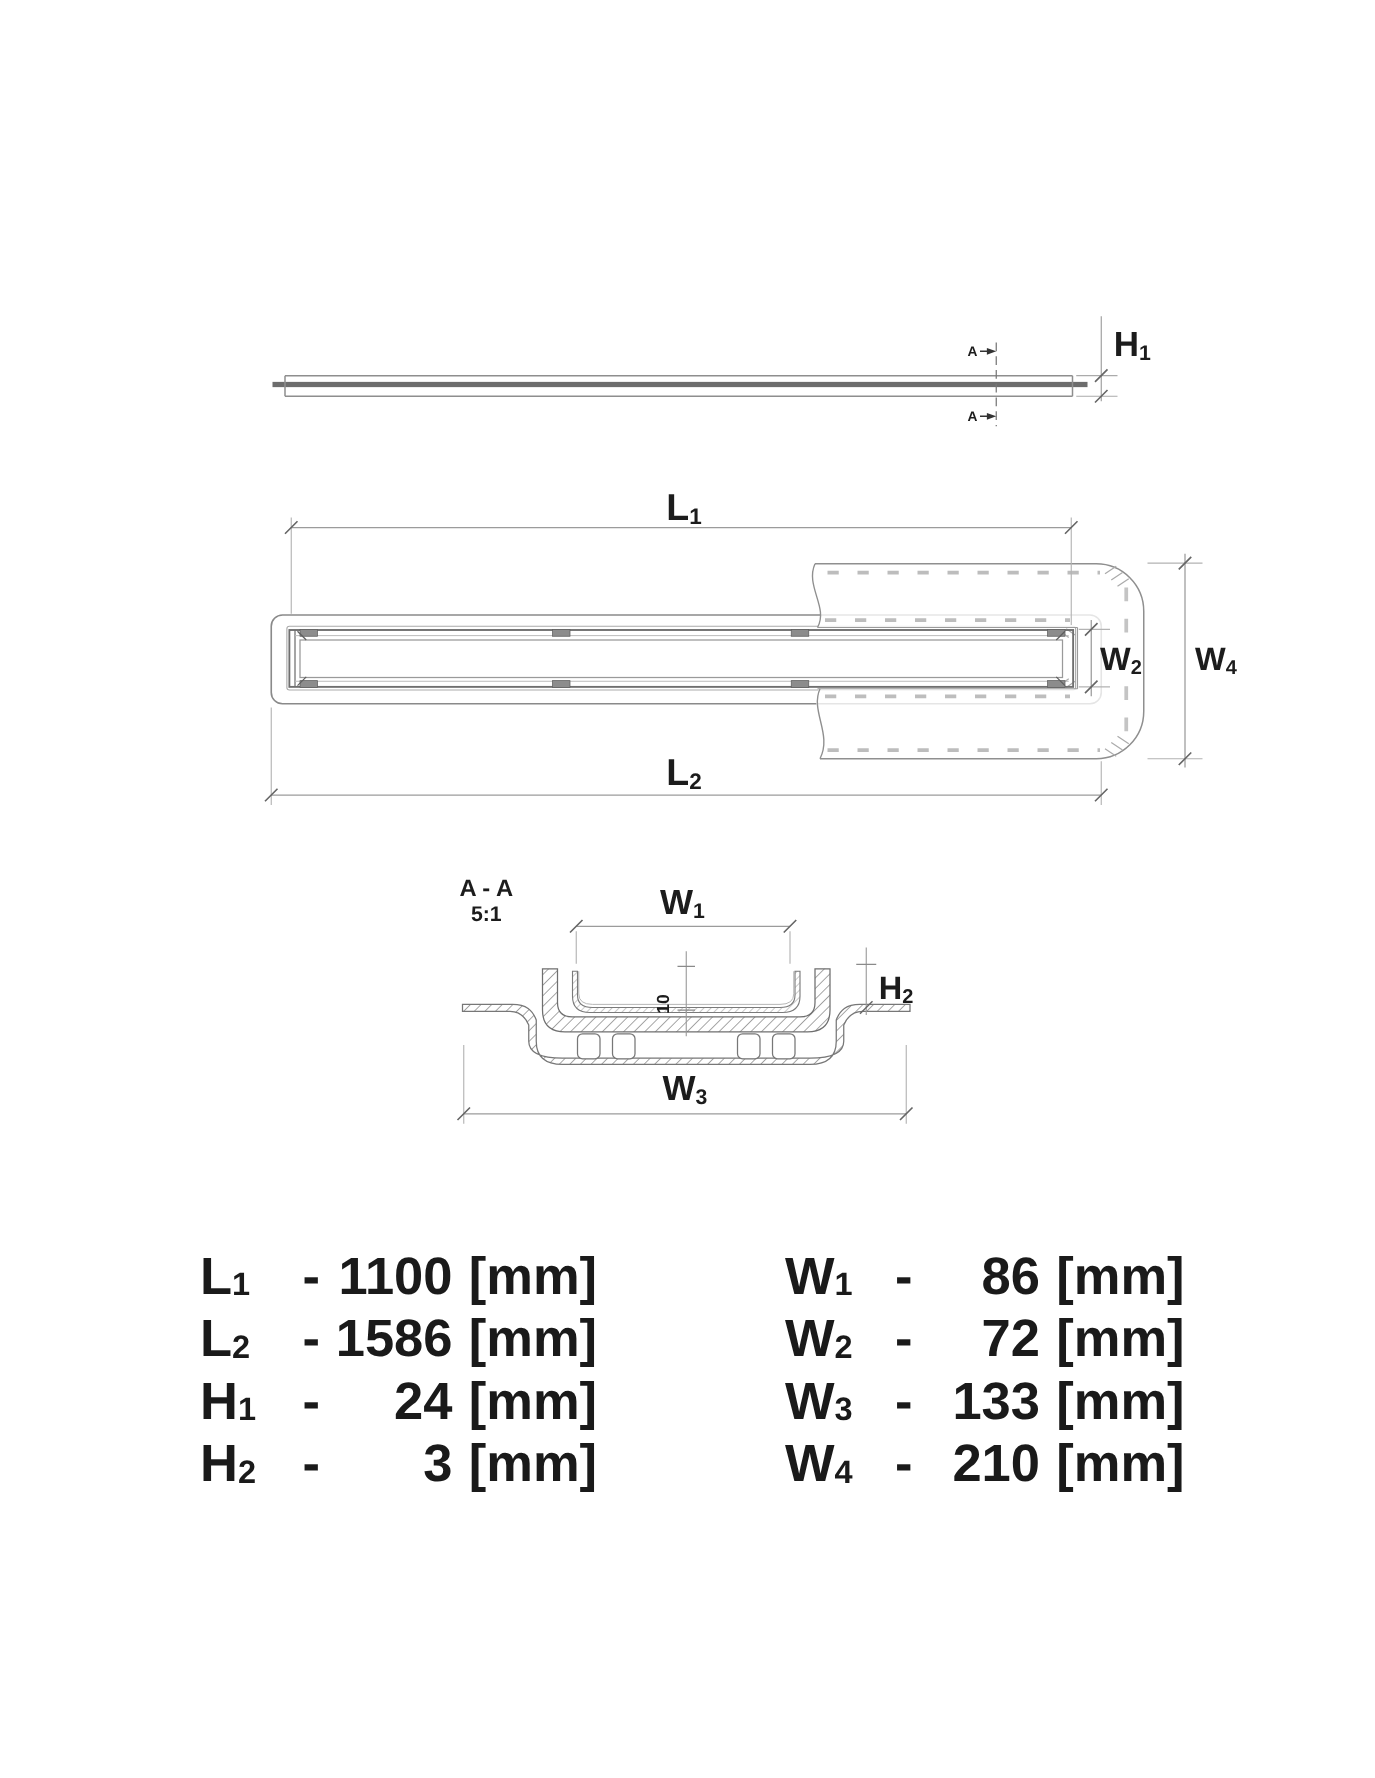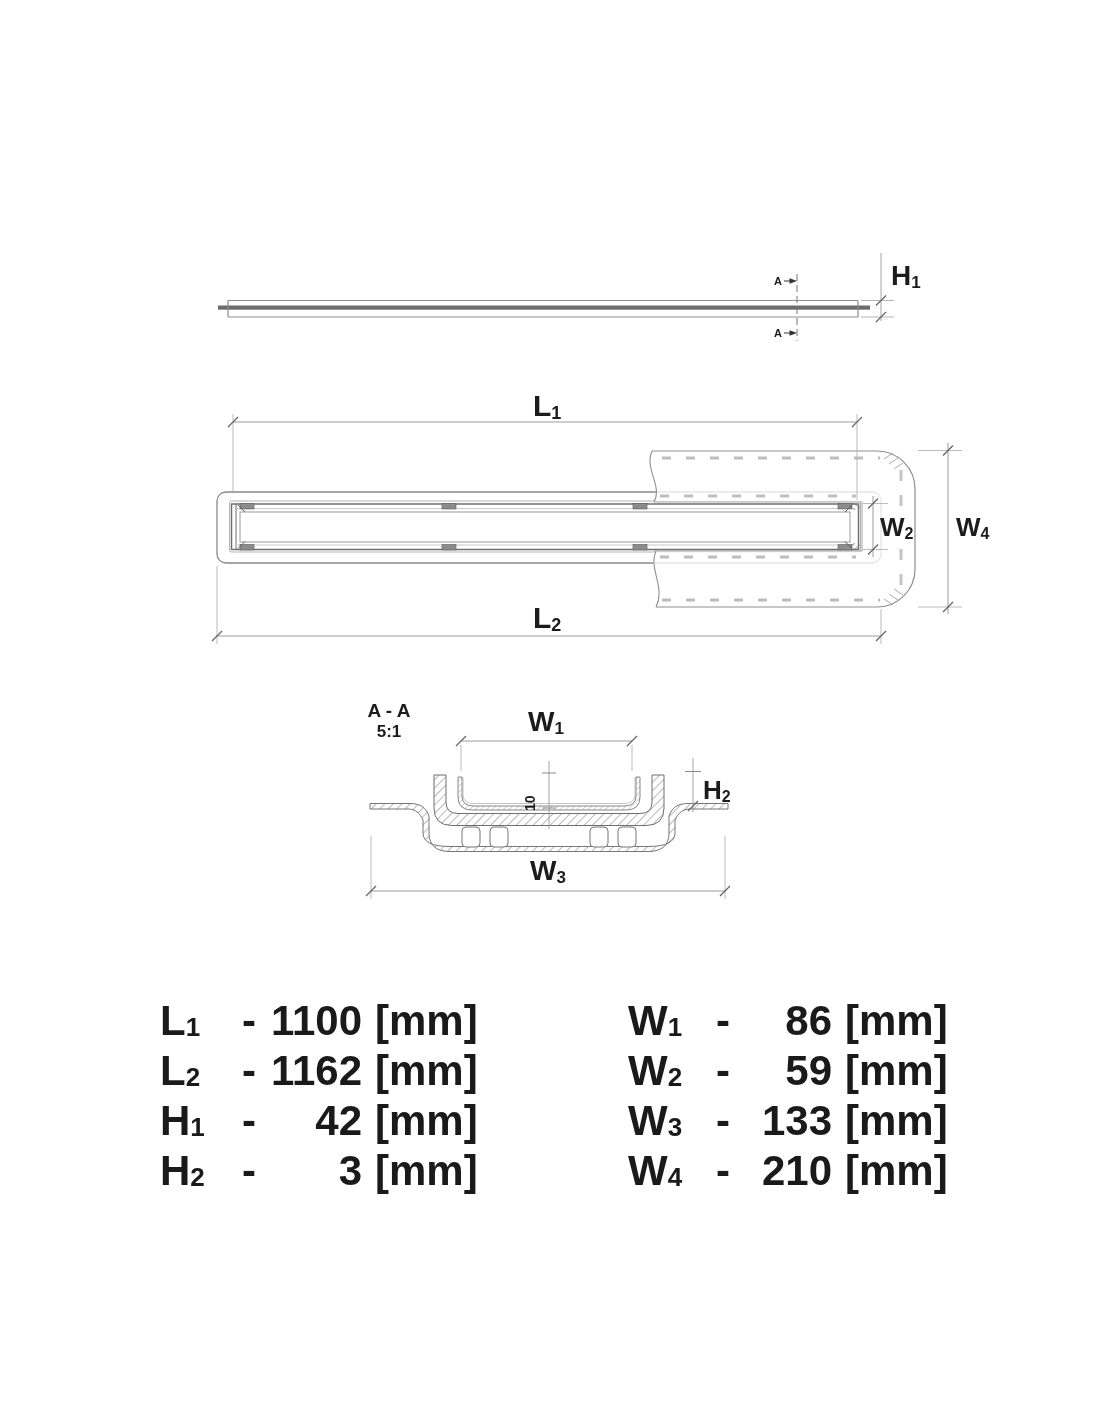--- a/index.html
+++ b/index.html
@@ -177,48 +177,48 @@
   <div class="dim-table left-table">
     <div class="row">
         <span class="cell-sym"><span>L</span><sub>1</sub></span>
         <span class="cell-dash">-</span>
         <span class="cell-val">1100</span>
         <span class="cell-unit">[mm]</span>
       </div>
     <div class="row">
         <span class="cell-sym"><span>L</span><sub>2</sub></span>
         <span class="cell-dash">-</span>
-        <span class="cell-val">1162</span>
+        <span class="cell-val">1586</span>
         <span class="cell-unit">[mm]</span>
       </div>
     <div class="row">
         <span class="cell-sym"><span>H</span><sub>1</sub></span>
         <span class="cell-dash">-</span>
-        <span class="cell-val">42</span>
+        <span class="cell-val">24</span>
         <span class="cell-unit">[mm]</span>
       </div>
     <div class="row">
         <span class="cell-sym"><span>H</span><sub>2</sub></span>
         <span class="cell-dash">-</span>
         <span class="cell-val">3</span>
         <span class="cell-unit">[mm]</span>
       </div>
   </div>
 
   <div class="dim-table right-table">
     <div class="row">
         <span class="cell-sym"><span>W</span><sub>1</sub></span>
         <span class="cell-dash">-</span>
         <span class="cell-val">86</span>
         <span class="cell-unit">[mm]</span>
       </div>
     <div class="row">
         <span class="cell-sym"><span>W</span><sub>2</sub></span>
         <span class="cell-dash">-</span>
-        <span class="cell-val">59</span>
+        <span class="cell-val">72</span>
         <span class="cell-unit">[mm]</span>
       </div>
     <div class="row">
         <span class="cell-sym"><span>W</span><sub>3</sub></span>
         <span class="cell-dash">-</span>
         <span class="cell-val">133</span>
         <span class="cell-unit">[mm]</span>
       </div>
     <div class="row">
         <span class="cell-sym"><span>W</span><sub>4</sub></span>

